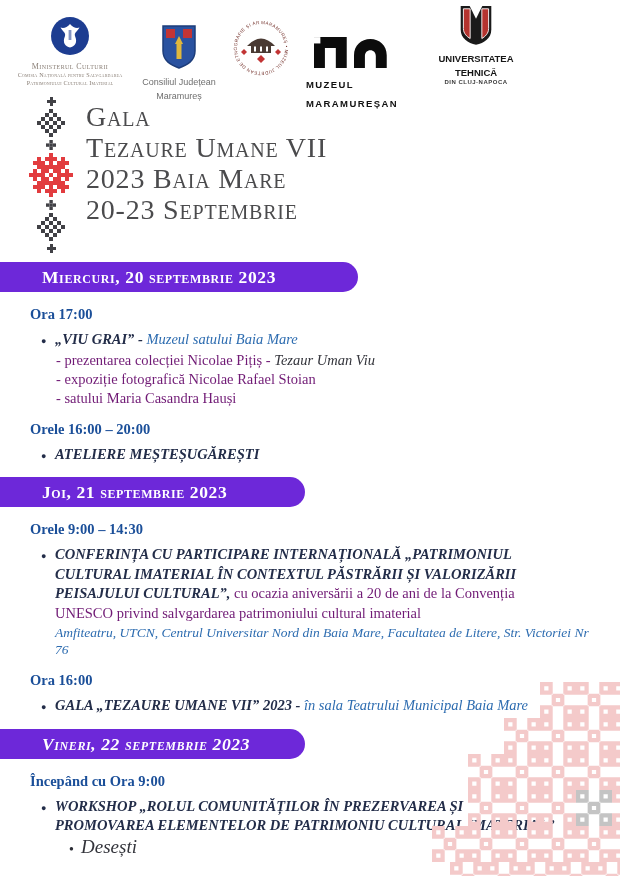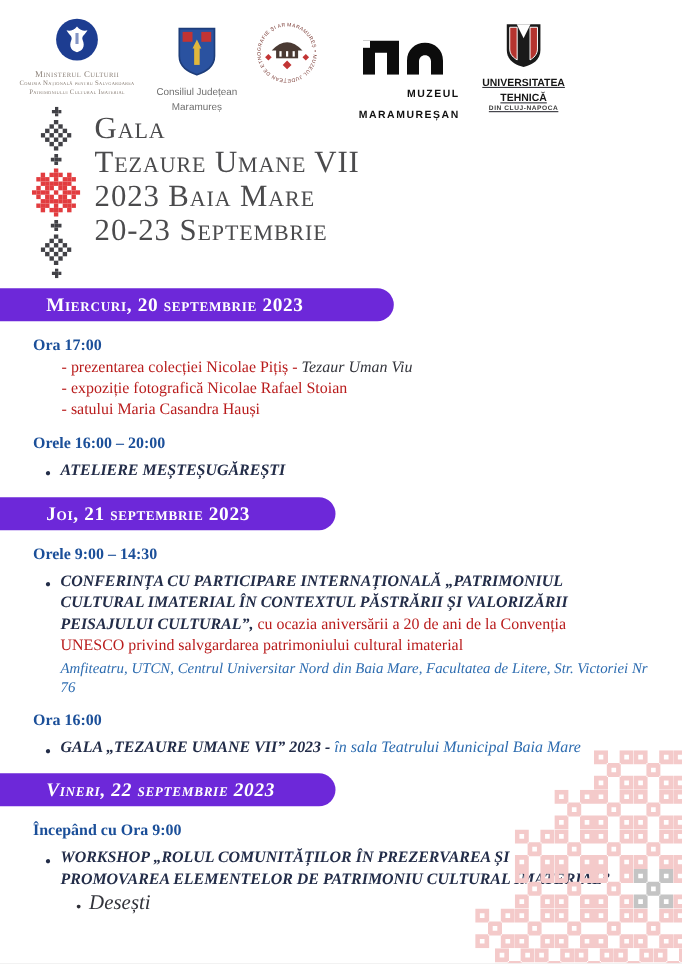--- a/index.html
+++ b/index.html
@@ -10,23 +10,23 @@
   }
   
   .logo{position:absolute;text-align:center;}
   .logo-cap{font-variant:small-caps;color:#8b8078;}
   #logo-ministry{left:8px;top:16px;width:124px;}
   #logo-ministry .l1{font-size:8px;letter-spacing:.4px;margin-top:2px;}
   #logo-ministry .l2,#logo-ministry .l3{font-size:6.2px;letter-spacing:.2px;line-height:8px;}
   #logo-council{left:136px;top:24px;width:86px;}
   #logo-council .txt{font-family:"Liberation Sans",sans-serif;font-size:9px;color:#6f6f6f;line-height:11px;margin-top:3px;}
   #logo-ethno{left:230px;top:18px;width:62px;}
-  #logo-mm{left:306px;top:28px;width:112px;text-align:right;}
+  #logo-mm{left:306px;top:28px;width:112px;text-align:left;}
   #logo-mm .txt{font-family:"Liberation Sans",sans-serif;font-weight:bold;font-size:9.5px;letter-spacing:1.4px;color:#111;line-height:12px;margin-top:7px;}
-  #logo-utcn{left:424px;top:20px;width:104px;text-decoration:underline;}
+  #logo-utcn{left:424px;top:4px;width:104px;}
   #logo-utcn .t1{font-family:"Liberation Sans",sans-serif;font-weight:bold;font-size:9.5px;color:#161616;line-height:11px;margin-top:3px;}
   #logo-utcn .t3{font-family:"Liberation Sans",sans-serif;font-weight:bold;font-size:6px;letter-spacing:.5px;color:#3a3a3a;margin-top:1px;}
   
   #ornament{position:absolute;left:27px;top:97px;width:48px;display:flex;flex-direction:column;align-items:center;gap:3px;}
   #title{position:absolute;left:86px;top:101px;font-variant:small-caps;font-size:28px;line-height:31px;color:#4b4b4d;letter-spacing:.8px;}
   
   #program{position:absolute;left:0;top:262px;width:620px;}
   .daybar{
     height:30px;line-height:30px;background:#6d28d9;color:#fff;
     font-variant:small-caps;font-weight:bold;font-size:17.5px;letter-spacing:.6px;
@@ -34,21 +34,21 @@
   }
   .daybar:first-child{margin-top:0;}
   .time{color:#1b4f99;font-weight:bold;font-size:14.5px;margin:13px 0 0 30px;line-height:19px;}
   .event{position:relative;margin:6px 58px 0 41px;padding-left:14px;font-size:14.5px;line-height:19.5px;}
   .event::before{content:"●";position:absolute;left:0;top:2px;font-size:9px;color:#232d49;}
   .dash{margin:1px 40px 0 56px;font-size:14.5px;line-height:18px;}
   .venue{margin:1px 30px 0 55px;font-size:13.5px;line-height:17px;}
   .loc{position:relative;margin:2px 40px 0 69px;padding-left:12px;font-size:19px;line-height:18.5px;}
   .loc::before{content:"●";position:absolute;left:0;top:2.5px;font-size:8px;color:#2c2d35;}
   .seg-b{font-weight:bold;font-style:italic;color:#232d49;}
-  .seg-n{color:#b91c1c;}
+  .seg-n{color:#701a75;}
   .seg-i{font-style:italic;color:#33343b;}
   .seg-l{font-style:italic;color:#2d6cb0;}
   
   #corner-pattern{position:absolute;right:0;bottom:0;width:210px;height:200px;pointer-events:none;}
 </style>
 </head>
 <body>
 
 <div id="poster">
 
@@ -249,20 +249,21 @@
   <div id="title">
     <div>Gala</div>
     <div>Tezaure Umane VII</div>
     <div>2023 Baia Mare</div>
     <div>20-23 Septembrie</div>
   </div>
 
   <div id="program">
       <div class="daybar" style="width: 358px;">Miercuri, 20 septembrie 2023</div>
       <div class="time">Ora 17:00</div>
+      <div class="event"><span class="seg-b">„VIU GRAI” - </span><span class="seg-l">Muzeul satului Baia Mare</span></div>
       <div class="dash"><span class="seg-n">- prezentarea colecției Nicolae Pițiș - </span><span class="seg-i">Tezaur Uman Viu</span></div>
       <div class="dash"><span class="seg-n">- expoziție fotografică Nicolae Rafael Stoian</span></div>
       <div class="dash"><span class="seg-n">- satului Maria Casandra Hauși</span></div>
       <div class="time">Orele 16:00 – 20:00</div>
       <div class="event"><span class="seg-b">ATELIERE MEȘTEȘUGĂREȘTI</span></div>
       <div class="daybar" style="width: 305px;">Joi, 21 septembrie 2023</div>
       <div class="time">Orele 9:00 – 14:30</div>
       <div class="event"><span class="seg-b">CONFERINȚA CU PARTICIPARE INTERNAȚIONALĂ „PATRIMONIUL CULTURAL IMATERIAL ÎN CONTEXTUL PĂSTRĂRII ȘI VALORIZĂRII PEISAJULUI CULTURAL”,</span><span class="seg-n"> cu ocazia aniversării a 20 de ani de la Convenția UNESCO privind salvgardarea patrimoniului cultural imaterial</span></div>
       <div class="venue"><span class="seg-l">Amfiteatru, UTCN, Centrul Universitar Nord din Baia Mare, Facultatea de Litere, Str. Victoriei Nr 76</span></div>
       <div class="time">Ora 16:00</div>

